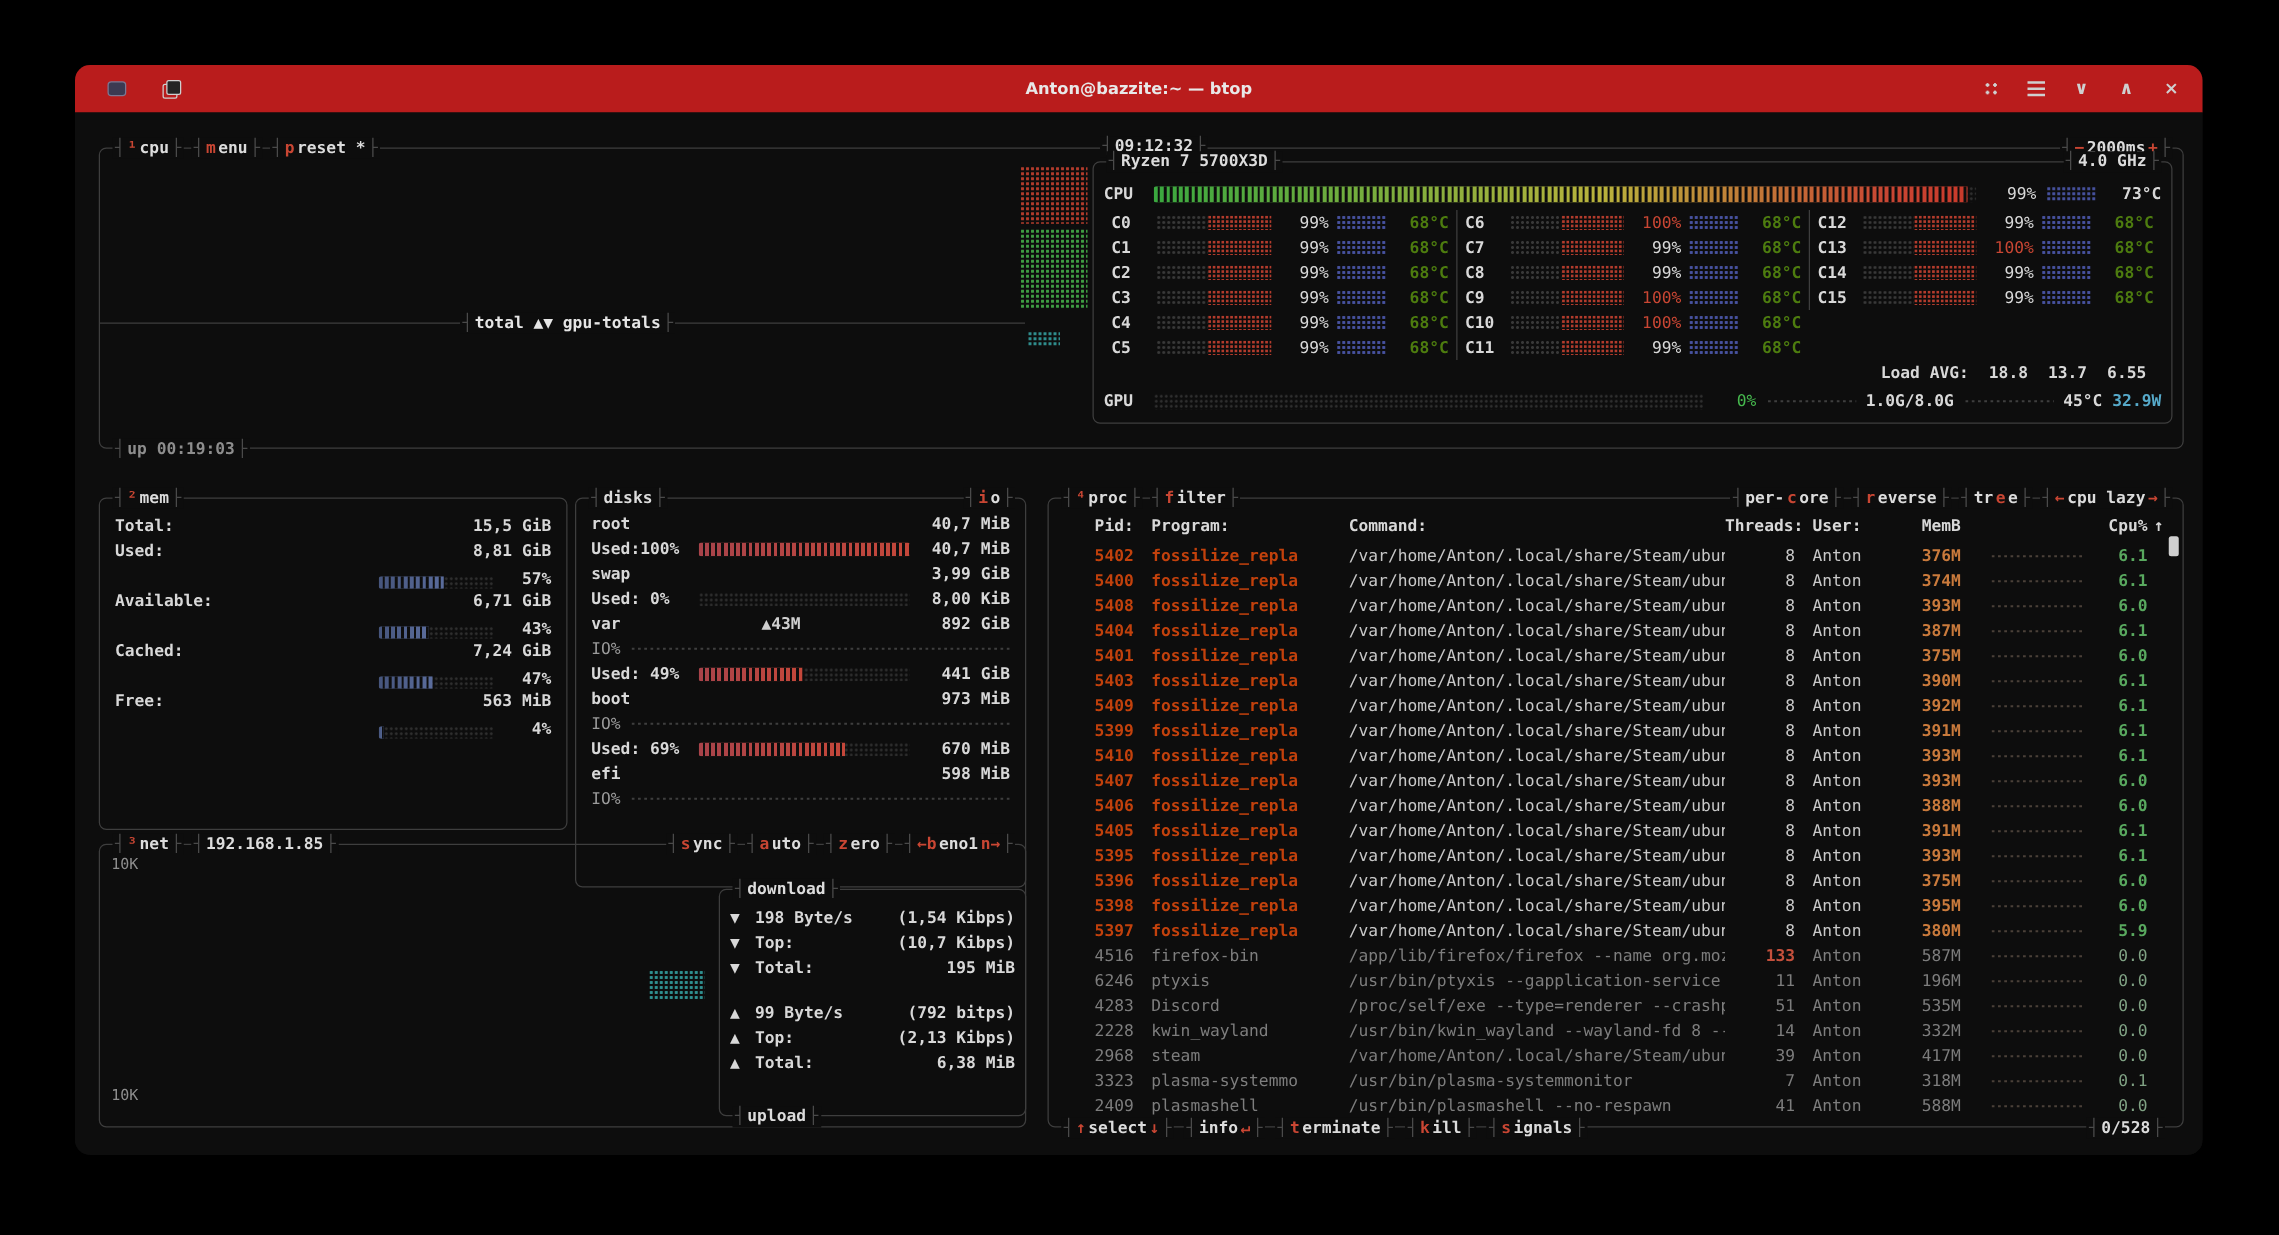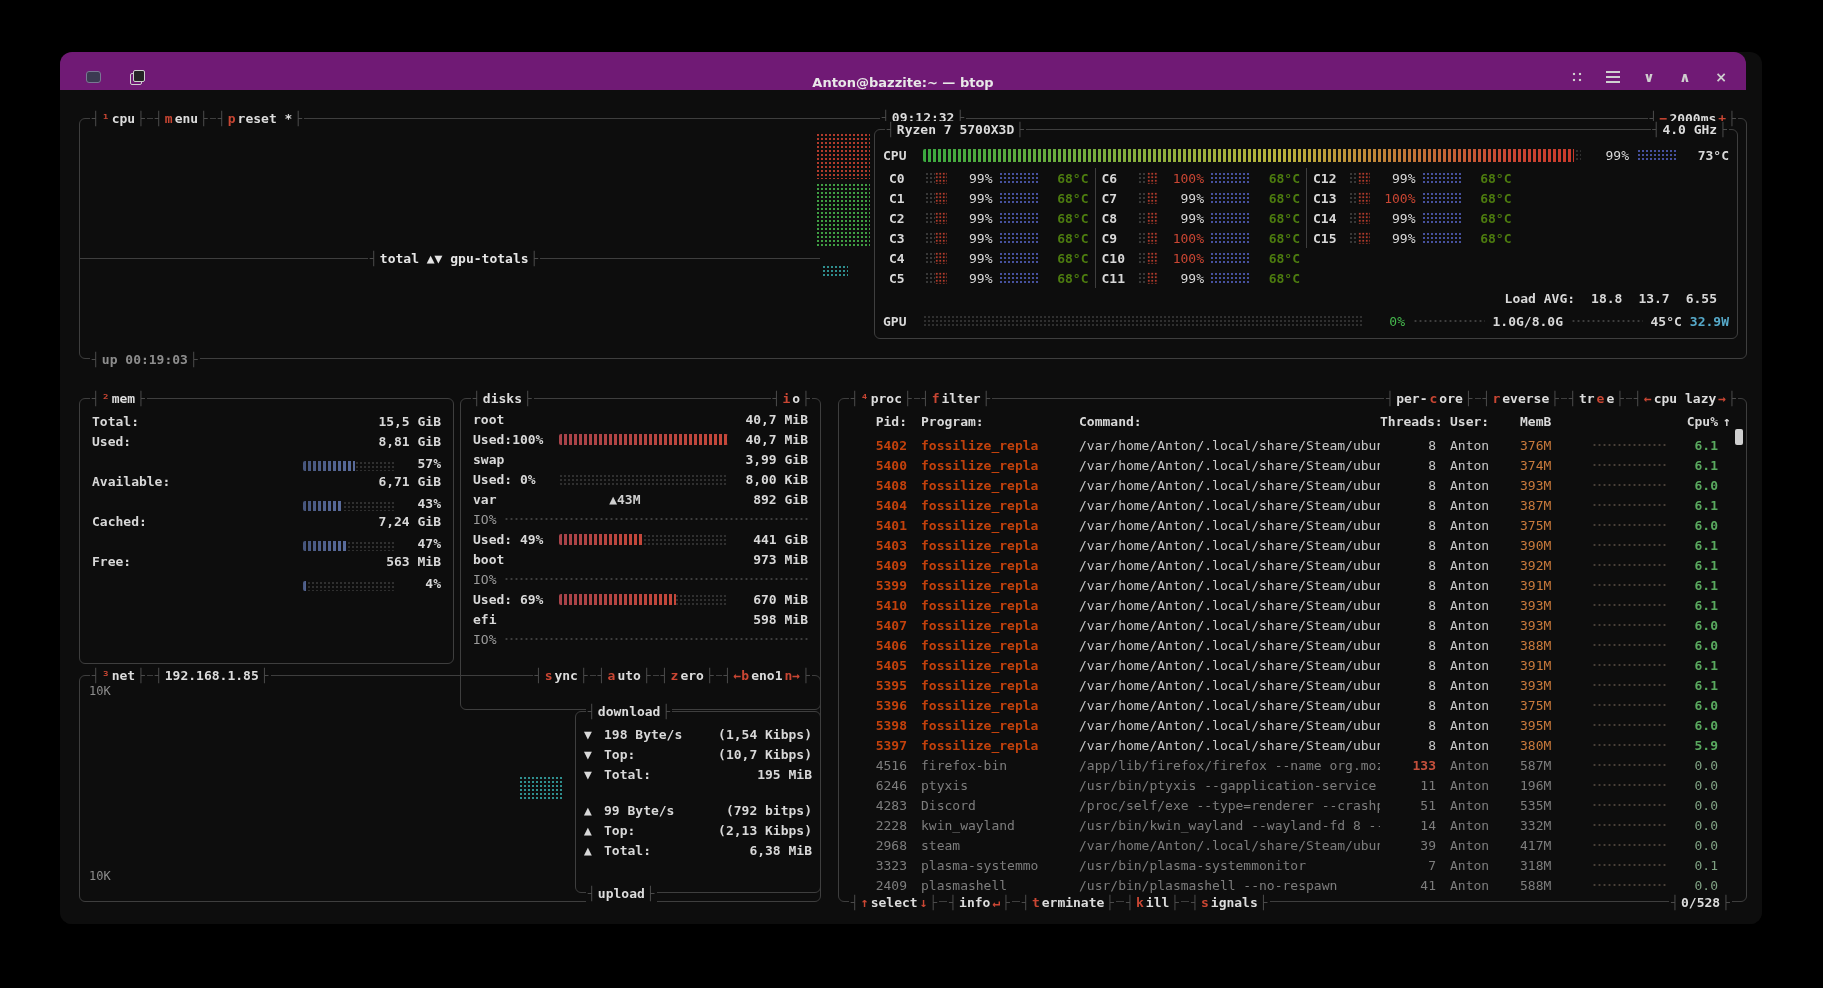--- a/index.html
+++ b/index.html
@@ -3,22 +3,22 @@
 <meta charset="utf-8">
 <style>
   *{box-sizing:border-box;margin:0;padding:0}
   html,body{background:#000}
   body{width:1823px;height:988px;position:relative;overflow:hidden;
        font-family:"DejaVu Sans Mono",monospace;font-size:13px;color:#d8d8d8}
 
   
   .terminal{position:absolute;left:60px;top:52px;width:1702px;height:872px;
             background:#0d0d0d;border-radius:12px;box-shadow:0 12px 48px rgba(0,0,0,.85)}
-  .titlebar{position:absolute;top:0;left:0;right:16px;height:38px;background:#701a75;
-            border-radius:12px 12px 0 0;display:flex;align-items:flex-end;padding:0 12px;
+  .titlebar{position:absolute;top:0;left:0;right:0;height:38px;background:#b91c1c;
+            border-radius:12px 12px 0 0;display:flex;align-items:center;padding:0 12px;
             font-family:"DejaVu Sans",sans-serif;font-size:13px;font-weight:bold;color:#e8e8e8}
   .tb-title{position:absolute;left:0;right:0;text-align:center;pointer-events:none}
   .tb-left{display:flex;gap:18px;align-items:center;margin-left:8px;z-index:2}
   .tb-right{display:flex;gap:10px;align-items:center;margin-left:auto;z-index:2}
   .tb-btn{width:26px;height:26px;border-radius:6px;display:flex;align-items:center;
           justify-content:center;color:#cfcfcf;font-size:14px}
   .app-sq{width:15px;height:12px;background:#3c3a52;border:1px solid #7a7894;border-radius:3px}
   .copy-icon{position:relative;width:15px;height:15px}
   .copy-icon::before{content:"";position:absolute;left:0;bottom:0;width:10px;height:10px;
                      border:1.5px solid #cfcfcf;border-radius:2px}
@@ -67,21 +67,21 @@
          border:1px solid #3e3e3e;border-radius:6px;padding:14px 8px 0;
          display:flex;flex-direction:column}
   .cpu-row{display:flex;align-items:center;height:22px;gap:8px;font-weight:bold}
   .cpu-label{width:32px}
   .big{flex:1}
   .pct{width:40px;text-align:right;font-weight:normal}
   .pct.green{color:#46b94e;width:34px}
   .temp{width:44px;text-align:right;color:#4d7c0f;font-weight:bold}
   .temp.white{color:#d8d8d8}
   .core-grid{display:grid;grid-auto-flow:column;grid-template-rows:repeat(6,20px);
-             grid-template-columns:repeat(4,1fr);margin-top:2px}
+             grid-template-columns:repeat(3,1fr);margin-top:2px}
   .core-cell{display:flex;align-items:center;gap:6px;padding:0 6px;font-weight:bold}
   .core-cell:nth-child(n+7){border-left:1px solid #3e3e3e}
   .core-label{width:30px}
   .ug{flex:1;height:12px;display:flex}
   .ug-dim{flex:1;background-image:radial-gradient(circle,#383838 1px,transparent 1.3px);
           background-size:4px 4px}
   .ug-hot{width:55%;background-image:radial-gradient(circle,#b23b2c 1.1px,transparent 1.4px);
           background-size:3.5px 3.5px}
   .load-row{height:20px;display:flex;justify-content:flex-end;gap:16px;
             padding-right:12px;font-weight:bold;align-items:center}
@@ -127,30 +127,30 @@
 
   
   #proc-box{left:778px;top:308px;width:909px;height:504px}
   .p-head,.p-row{display:grid;grid-template-columns:58px 158px 1fr 56px 84px 66px 88px 44px 18px;
                  align-items:center;height:20px}
   .p-head{margin:12px 10px 4px;font-weight:bold}
   .p-body{margin:0 10px}
   .c-pid{text-align:right}
   .c-prog,.c-cmd,.c-user{padding-left:14px;overflow:hidden;white-space:nowrap}
   .c-thr{text-align:right}
-  .c-mem{text-align:left}
+  .c-mem{text-align:center}
   .c-lead{padding:0 6px;display:flex}
   .c-lead .rlead{flex:1;height:8px;
       background-image:radial-gradient(circle,#4a4038 1px,transparent 1.2px);
       background-size:5px 8px;align-self:center}
   .c-cpu{text-align:right}
   .c-sort{text-align:center;font-weight:bold}
   .p-row{color:#c8c8c8}
   .p-row .c-pid,.p-row .c-prog{color:#c2410c;font-weight:bold}
-  .p-row .c-mem{color:#c97a3c;font-weight:normal}
+  .p-row .c-mem{color:#c97a3c;font-weight:bold}
   .p-row .c-cpu{color:#59a95f;font-weight:bold}
   .p-row.dim{color:#7d7d7d}
   .p-row.dim .c-pid,.p-row.dim .c-prog{color:#7d7d7d;font-weight:normal}
   .p-row.dim .c-mem{color:#7d7d7d;font-weight:normal}
   .p-row.dim .c-cpu{color:#7fa183;font-weight:normal}
   .c-thr.hot{color:#c4503c;font-weight:bold}
   .scroll-thumb{position:absolute;right:3px;top:30px;width:8px;height:16px;
                 background:#cfcfcf;border-radius:2px}
   .p-foot{position:absolute;bottom:-10px;left:10px;display:flex;gap:8px;align-items:center;height:18px}
   .counter-chip{position:absolute;bottom:-10px;right:14px}

